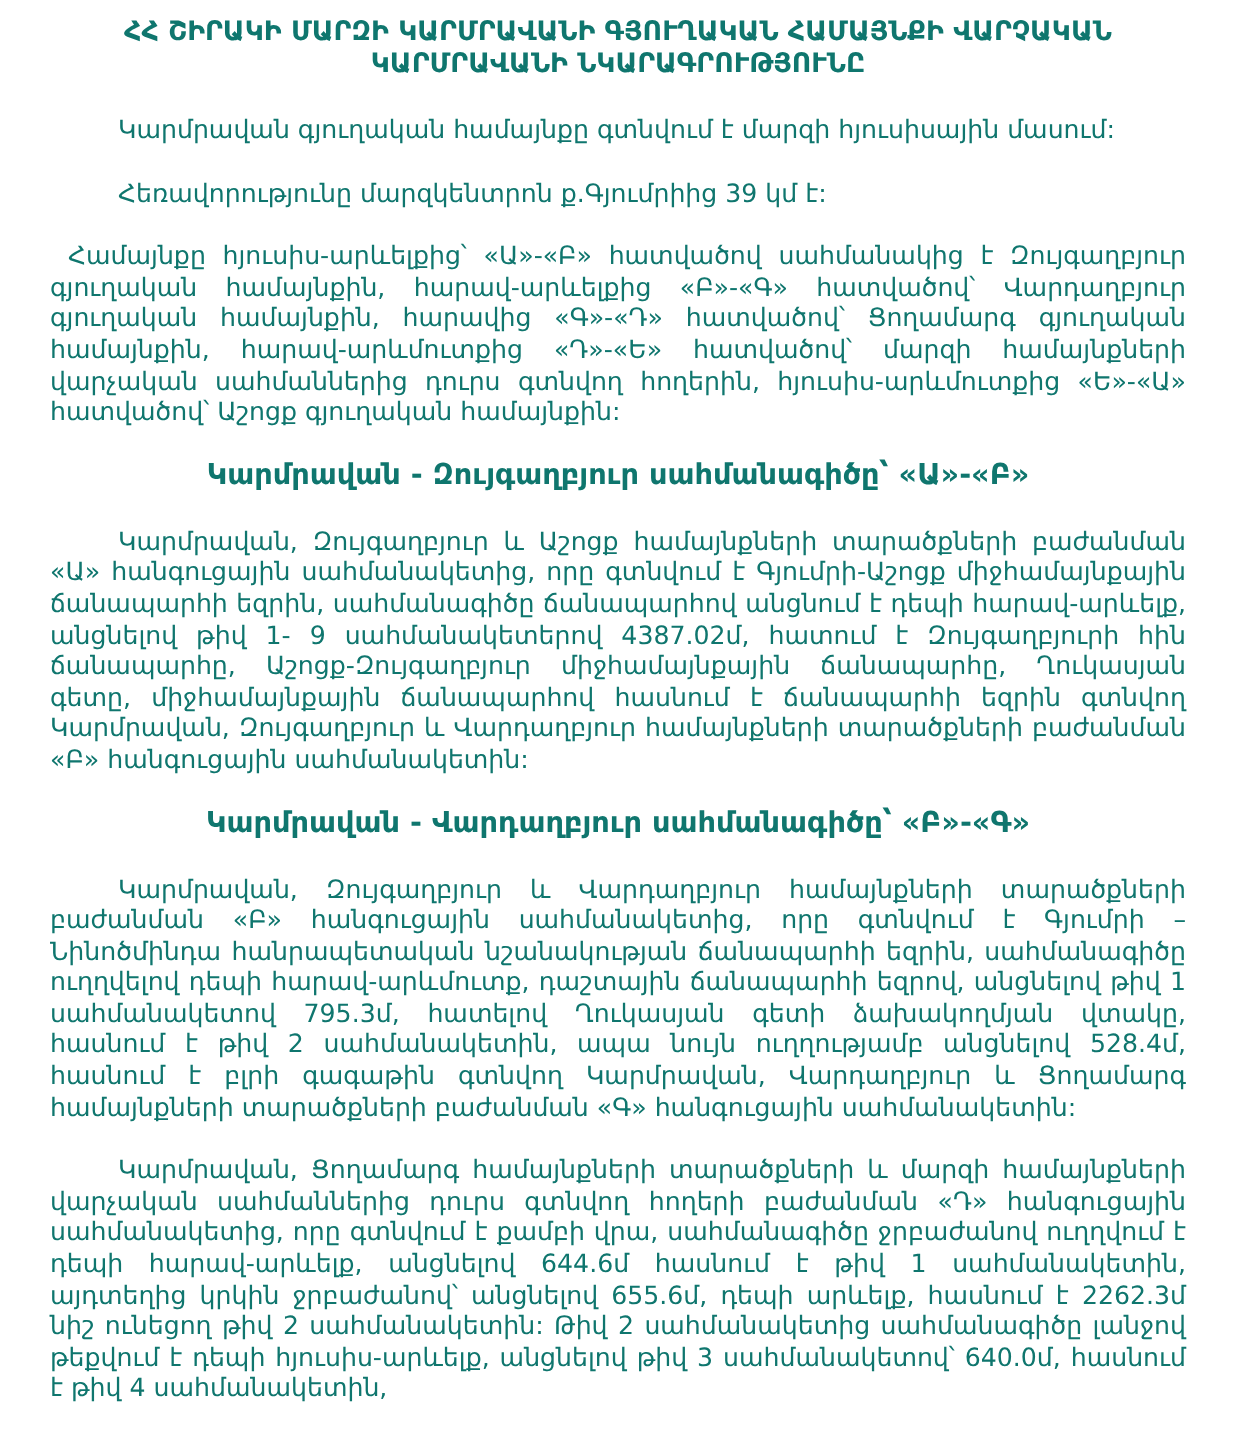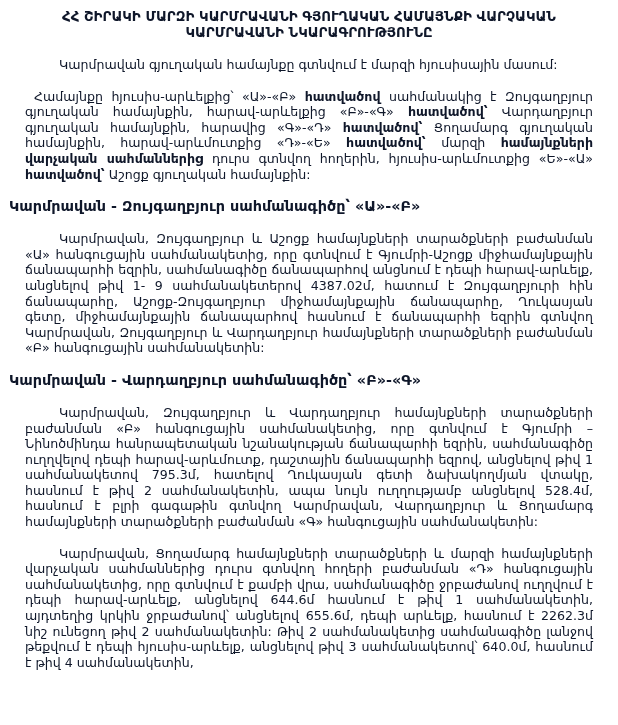--- a/index.html
+++ b/index.html
@@ -2,56 +2,57 @@
 <html><head>
 <meta charset="utf-8">
 <style>
   html,body { margin:0; padding:0; background:#ffffff; }
   .page {
     position:relative;
     width:618px; height:725px;
     box-sizing:border-box;
     padding:7px 9px 0 9px;
     background:#ffffff;
-    color:#0f172a;
+    color:#0f766e;
     font-family:"DejaVu Sans", sans-serif;
     font-size:12.6px;
     line-height:15.6px;
     overflow:hidden;
   }
   .doc-title {
     font-weight:bold;
     text-align:center;
     font-size:13.4px;
     line-height:16px;
     margin:2px 0 13px 0;
   }
   .section-heading {
     font-weight:bold;
-    text-align:left;
+    text-align:center;
     font-size:14.4px;
     line-height:17px;
     margin:14px 0 11px 0;
   }
   p { margin:16px; }
   .indent { text-indent:34px; }
   .indent-sm { text-indent:9px; }
   .justify { text-align:justify; }
-  .b { font-weight:bold; }
+  .b { font-weight:normal; }
 </style>
 </head>
 <body>
 
 <div class="page">
   <div class="doc-title">
     <div>ՀՀ ՇԻՐԱԿԻ ՄԱՐԶԻ ԿԱՐՄՐԱՎԱՆԻ ԳՅՈՒՂԱԿԱՆ ՀԱՄԱՅՆՔԻ ՎԱՐՉԱԿԱՆ</div>
     <div>ԿԱՐՄՐԱՎԱՆԻ ՆԿԱՐԱԳՐՈՒԹՅՈՒՆԸ</div>
   </div>
 
   <p class="indent">Կարմրավան գյուղական համայնքը գտնվում է մարզի հյուսիսային մասում:</p>
+  <p class="indent">Հեռավորությունը մարզկենտրոն ք.Գյումրիից 39 կմ է:</p>
   <p class="indent-sm justify"><span>Համայնքը հյուսիս-արևելքից՝ «Ա»-«Բ» </span><span class="b">հատվածով</span><span> սահմանակից է Զույգաղբյուր գյուղական համայնքին, հարավ-արևելքից «Բ»-«Գ» </span><span class="b">հատվածով՝</span><span> Վարդաղբյուր գյուղական համայնքին, հարավից «Գ»-«Դ» </span><span class="b">հատվածով՝</span><span> Ցողամարգ գյուղական համայնքին, հարավ-արևմուտքից «Դ»-«Ե» </span><span class="b">հատվածով՝</span><span> մարզի </span><span class="b">համայնքների վարչական սահմաններից</span><span> դուրս գտնվող հողերին, հյուսիս-արևմուտքից «Ե»-«Ա» </span><span class="b">հատվածով՝</span><span> Աշոցք գյուղական համայնքին:</span></p>
 
   <div id="sections">
       <section>
         <h2 class="section-heading">Կարմրավան - Զույգաղբյուր սահմանագիծը՝ «Ա»-«Բ»</h2>
         <p class="indent justify">Կարմրավան, Զույգաղբյուր և Աշոցք համայնքների տարածքների բաժանման «Ա» հանգուցային սահմանակետից, որը գտնվում է Գյումրի-Աշոցք միջհամայնքային ճանապարհի եզրին, սահմանագիծը ճանապարհով անցնում է դեպի հարավ-արևելք, անցնելով թիվ 1- 9 սահմանակետերով 4387.02մ, հատում է Զույգաղբյուրի հին ճանապարհը, Աշոցք-Զույգաղբյուր միջհամայնքային ճանապարհը, Ղուկասյան գետը, միջհամայնքային ճանապարհով հասնում է ճանապարհի եզրին գտնվող Կարմրավան, Զույգաղբյուր և Վարդաղբյուր համայնքների տարածքների բաժանման «Բ» հանգուցային սահմանակետին:</p>
       </section>
       <section>
         <h2 class="section-heading">Կարմրավան - Վարդաղբյուր սահմանագիծը՝ «Բ»-«Գ»</h2>
         <p class="indent justify">Կարմրավան, Զույգաղբյուր և Վարդաղբյուր համայնքների տարածքների բաժանման «Բ» հանգուցային սահմանակետից, որը գտնվում է Գյումրի – Նինոծմինդա հանրապետական նշանակության ճանապարհի եզրին, սահմանագիծը ուղղվելով դեպի հարավ-արևմուտք, դաշտային ճանապարհի եզրով, անցնելով թիվ 1 սահմանակետով 795.3մ, հատելով Ղուկասյան գետի ձախակողմյան վտակը, հասնում է թիվ 2 սահմանակետին, ապա նույն ուղղությամբ անցնելով 528.4մ, հասնում է բլրի գագաթին գտնվող Կարմրավան, Վարդաղբյուր և Ցողամարգ համայնքների տարածքների բաժանման «Գ» հանգուցային սահմանակետին:</p>

